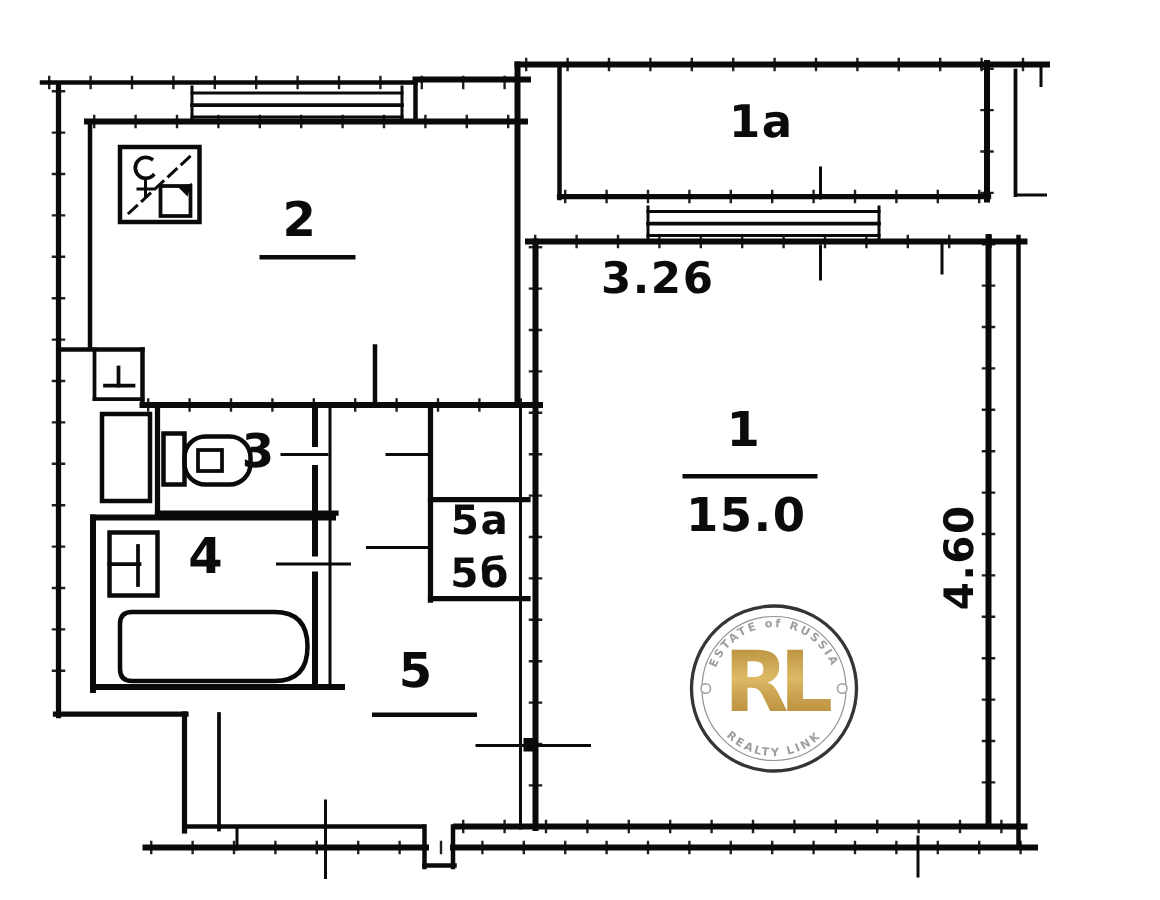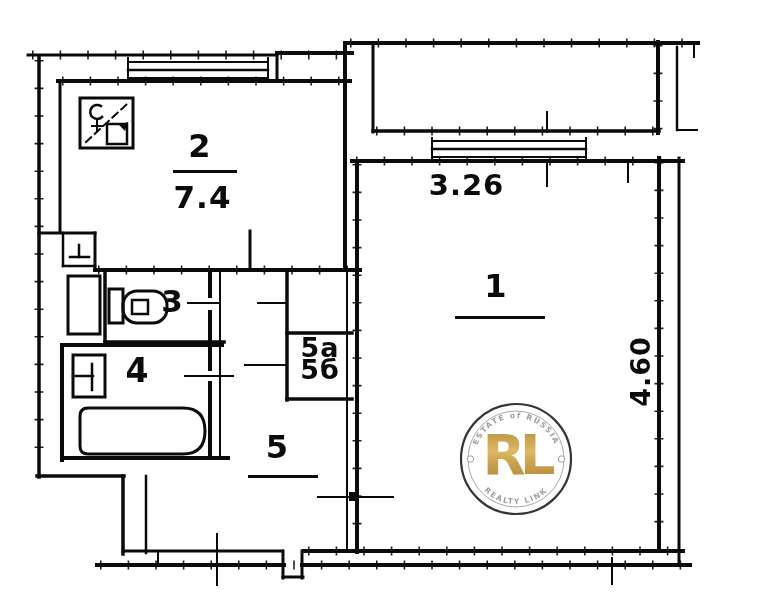--- a/index.html
+++ b/index.html
@@ -150,37 +150,38 @@
       <line x1="100" y1="565" x2="688" y2="565"></line>
       <line x1="357" y1="164" x2="357" y2="550"></line>
       <line x1="98" y1="270" x2="358" y2="270"></line>
       <line x1="376" y1="131" x2="657" y2="131"></line>
       <line x1="308" y1="551" x2="681" y2="551"></line>
     </g>
   </svg>
 
   <div class="lbl" style="left:170px;top:130px;width:60px;font-size:32px;">2</div>
   <div class="frac" style="left:173px;top:170px;width:64px;"></div>
-  <div class="lbl" style="left:165px;top:182px;width:75px;font-size:31px;">7.4</div>
-
-
-  <div class="lbl" style="left:424px;top:171px;width:85px;font-size:29px;">3.26</div>
+
+  <div class="lbl" style="left:470px;top:67px;width:75px;font-size:30px;">1а</div>
+
+  <div class="lbl" style="left:396px;top:171px;width:85px;font-size:29px;">3.26</div>
 
   <div class="lbl" style="left:466px;top:270px;width:60px;font-size:32px;">1</div>
   <div class="frac" style="left:455px;top:316px;width:90px;"></div>
+  <div class="lbl" style="left:450px;top:329px;width:95px;font-size:31px;">15.0</div>
 
   <div class="lbl rot" style="left:600px;top:358px;width:80px;font-size:27px;">4.60</div>
 
   <div class="lbl" style="left:150px;top:286px;width:45px;font-size:31px;">3</div>
 
   <div class="lbl" style="left:115px;top:354px;width:45px;font-size:33px;">4</div>
 
   <div class="lbl" style="left:294px;top:290px;width:52px;font-size:27px;margin-top:44px;">5а</div>
 
-  <div class="lbl" style="left:294px;top:356px;width:52px;font-size:27px;">5б</div>
+  <div class="lbl" style="left:294px;top:369px;width:52px;font-size:27px;">5б</div>
 
   <div class="lbl" style="left:255px;top:431px;width:45px;font-size:32px;">5</div>
   <div class="frac" style="left:248px;top:475px;width:70px;"></div>
 
   <svg class="wm" viewBox="0 0 124 124">
     <defs>
       <linearGradient id="gold" x1="0" y1="0" x2="0" y2="1">
         <stop offset="0" stop-color="#ab7f2b"></stop>
         <stop offset="0.45" stop-color="#dcb75f"></stop>
         <stop offset="0.62" stop-color="#c9a04a"></stop>

